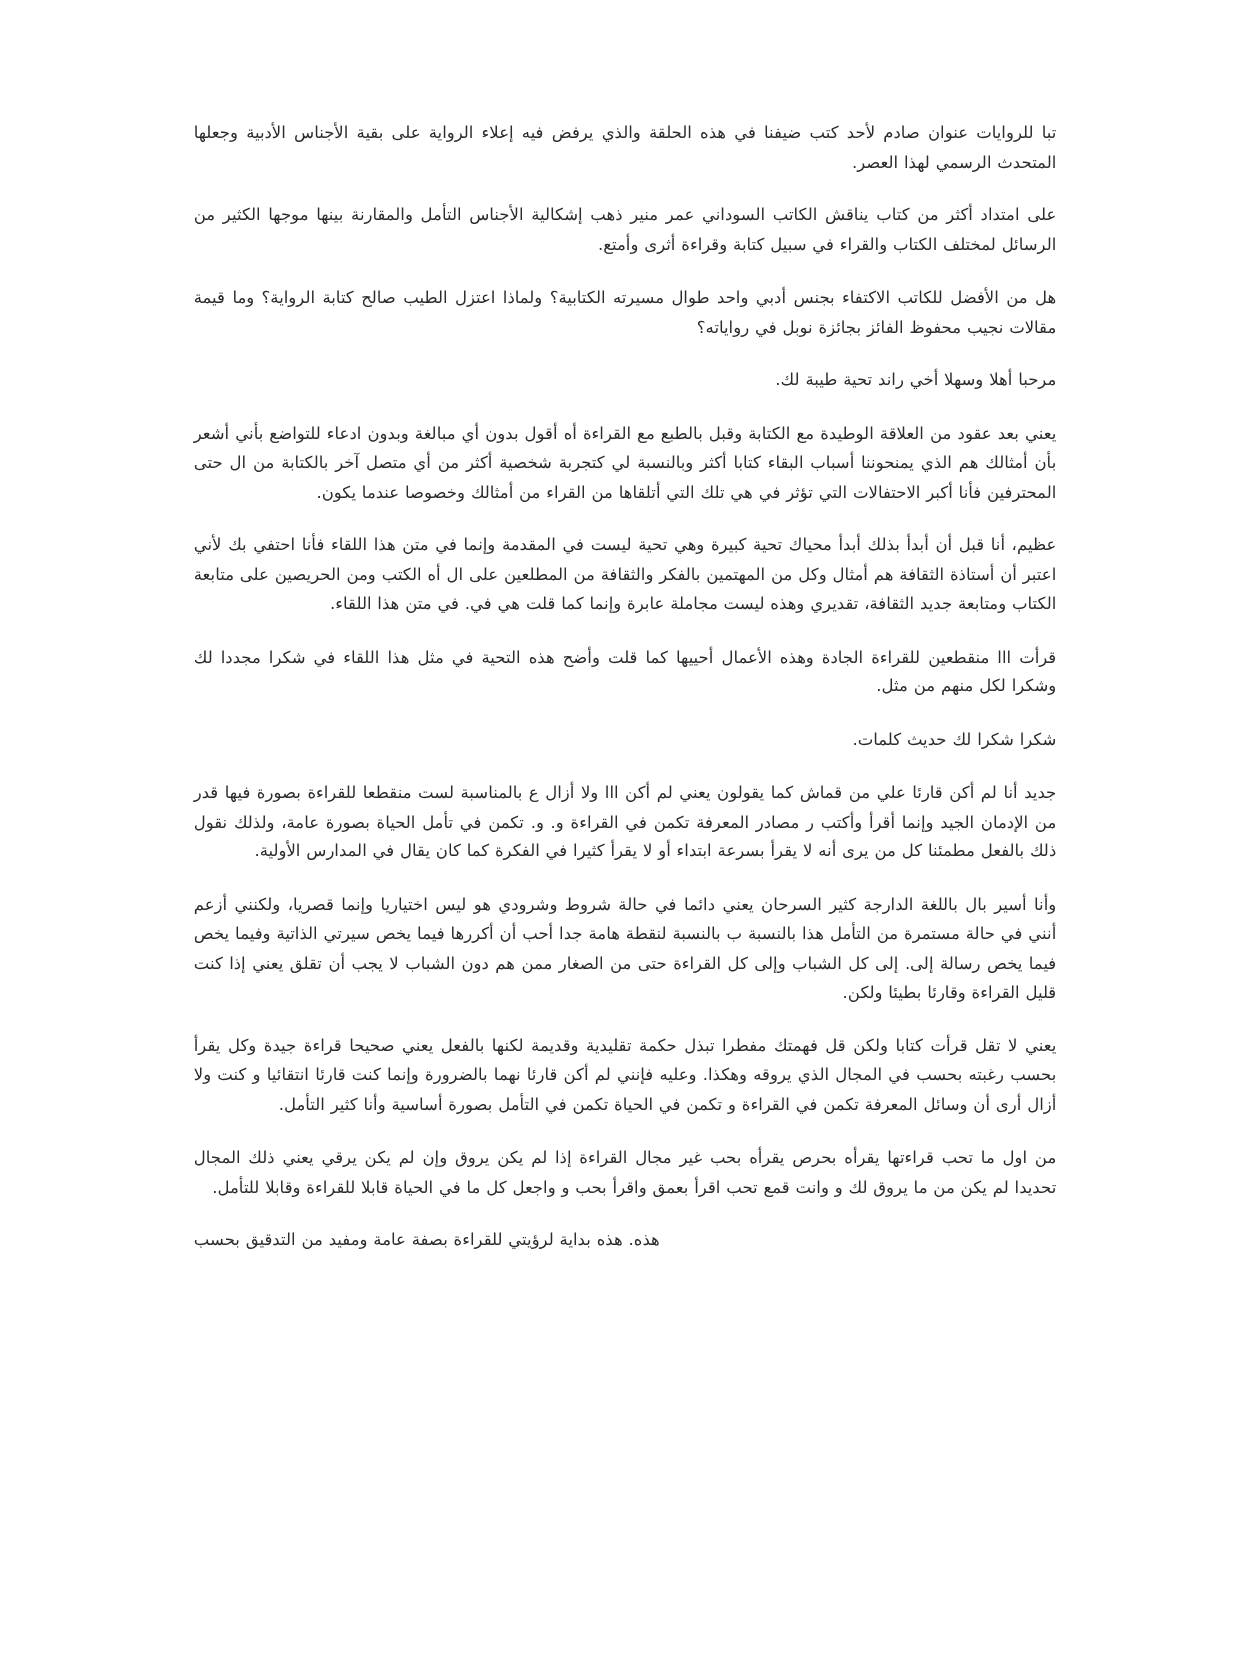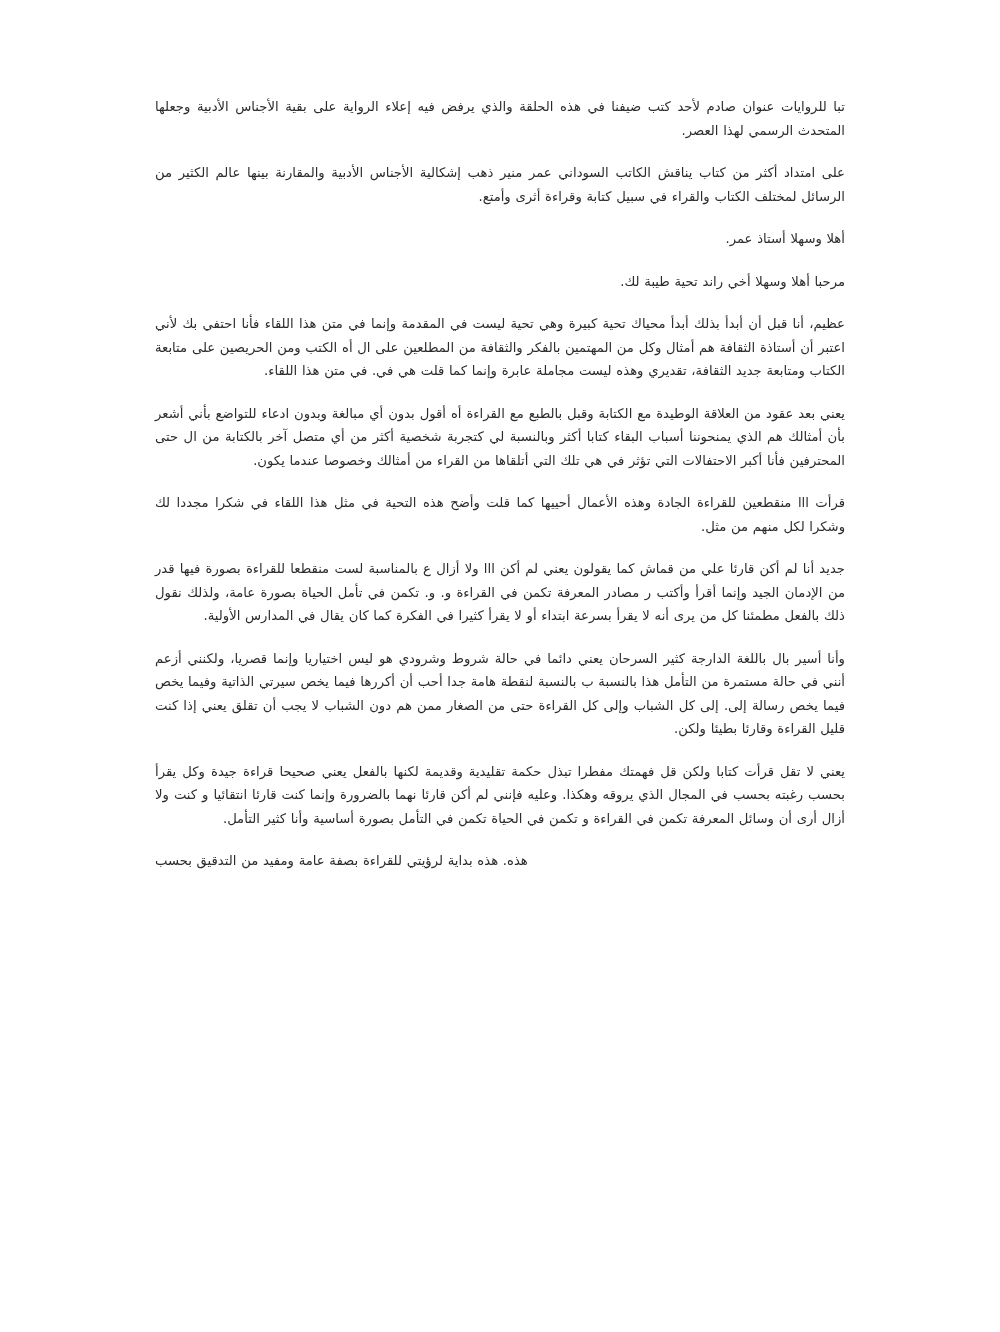--- a/index.html
+++ b/index.html
@@ -62,40 +62,42 @@
   }
 </style>
 </head>
 <body>
 
 <div class="page">
   <div class="doc-body">
 
     <p class="para">تبا للروايات عنوان صادم لأحد كتب ضيفنا في هذه الحلقة والذي يرفض فيه إعلاء الرواية على بقية الأجناس الأدبية وجعلها المتحدث الرسمي لهذا العصر.</p>
 
-    <p class="para">على امتداد أكثر من كتاب يناقش الكاتب السوداني عمر منير ذهب إشكالية الأجناس الأدبية والمقارنة بينها عالم الكثير من الرسائل لمختلف الكتاب والقراء في سبيل كتابة وقراءة أثرى وأمتع.</p>
+    <p class="para">على امتداد أكثر من كتاب يناقش الكاتب السوداني عمر منير ذهب إشكالية الأجناس التأمل والمقارنة بينها موجها الكثير من الرسائل لمختلف الكتاب والقراء في سبيل كتابة وقراءة أثرى وأمتع.</p>
+
+    <p class="para">هل من الأفضل للكاتب الاكتفاء بجنس أدبي واحد طوال مسيرته الكتابية؟ ولماذا اعتزل الطيب صالح كتابة الرواية؟ وما قيمة مقالات نجيب محفوظ الفائز بجائزة نوبل في رواياته؟</p>
 
 
-
-    <p class="para short">أهلا وسهلا أستاذ عمر.</p>
 
     <p class="para short">مرحبا أهلا وسهلا أخي راند تحية طيبة لك.</p>
 
 
+    <p class="para">يعني بعد عقود من العلاقة الوطيدة مع الكتابة وقبل بالطبع مع القراءة أه أقول بدون أي مبالغة وبدون ادعاء للتواضع بأني أشعر بأن أمثالك هم الذي يمنحوننا أسباب البقاء كتابا أكثر وبالنسبة لي كتجربة شخصية أكثر من أي متصل آخر بالكتابة من ال حتى المحترفين فأنا أكبر الاحتفالات التي تؤثر في هي تلك التي أتلقاها من القراء من أمثالك وخصوصا عندما يكون.</p>
+
     <p class="para">عظيم، أنا قبل أن أبدأ بذلك أبدأ محياك تحية كبيرة وهي تحية ليست في المقدمة وإنما في متن هذا اللقاء فأنا احتفي بك لأني اعتبر أن أستاذة الثقافة هم أمثال وكل من المهتمين بالفكر والثقافة من المطلعين على ال أه الكتب ومن الحريصين على متابعة الكتاب ومتابعة جديد الثقافة، تقديري وهذه ليست مجاملة عابرة وإنما كما قلت هي في. في متن هذا اللقاء.</p>
-
-    <p class="para">يعني بعد عقود من العلاقة الوطيدة مع الكتابة وقبل بالطبع مع القراءة أه أقول بدون أي مبالغة وبدون ادعاء للتواضع بأني أشعر بأن أمثالك هم الذي يمنحوننا أسباب البقاء كتابا أكثر وبالنسبة لي كتجربة شخصية أكثر من أي متصل آخر بالكتابة من ال حتى المحترفين فأنا أكبر الاحتفالات التي تؤثر في هي تلك التي أتلقاها من القراء من أمثالك وخصوصا عندما يكون.</p>
 
     <p class="para"><span class="emoji-box">قرأت ااا</span><span> منقطعين للقراءة الجادة وهذه الأعمال أحييها كما قلت وأضح هذه التحية في مثل هذا اللقاء في شكرا مجددا لك وشكرا لكل منهم من مثل.</span></p>
 
+    <p class="para short">شكرا شكرا لك حديث كلمات.</p>
 
 
     <p class="para">جديد أنا لم أكن قارئا علي من قماش كما يقولون يعني لم أكن ااا ولا أزال ع بالمناسبة لست منقطعا للقراءة بصورة فيها قدر من الإدمان الجيد وإنما أقرأ وأكتب ر مصادر المعرفة تكمن في القراءة و. و. تكمن في تأمل الحياة بصورة عامة، ولذلك نقول ذلك بالفعل مطمئنا كل من يرى أنه لا يقرأ بسرعة ابتداء أو لا يقرأ كثيرا في الفكرة كما كان يقال في المدارس الأولية.</p>
 
     <p class="para">وأنا أسير بال باللغة الدارجة كثير السرحان يعني دائما في حالة شروط وشرودي هو ليس اختياريا وإنما قصريا، ولكنني أزعم أنني في حالة مستمرة من التأمل هذا بالنسبة ب بالنسبة لنقطة هامة جدا أحب أن أكررها فيما يخص سيرتي الذاتية وفيما يخص فيما يخص رسالة إلى. إلى كل الشباب وإلى كل القراءة حتى من الصغار ممن هم دون الشباب لا يجب أن تقلق يعني إذا كنت قليل القراءة وقارئا بطيئا ولكن.</p>
 
     <p class="para">يعني لا تقل قرأت كتابا ولكن قل فهمتك مفطرا تبذل حكمة تقليدية وقديمة لكنها بالفعل يعني صحيحا قراءة جيدة وكل يقرأ بحسب رغبته بحسب في المجال الذي يروقه وهكذا. وعليه فإنني لم أكن قارئا نهما بالضرورة وإنما كنت قارئا انتقائيا و كنت ولا أزال أرى أن وسائل المعرفة تكمن في القراءة و تكمن في الحياة تكمن في التأمل بصورة أساسية وأنا كثير التأمل.</p>
 
+    <p class="para">من اول ما تحب قراءتها يقرأه بحرص يقرأه بحب غير مجال القراءة إذا لم يكن يروق وإن لم يكن يرقي يعني ذلك المجال تحديدا لم يكن من ما يروق لك و وانت قمع تحب اقرأ بعمق واقرأ بحب و واجعل كل ما في الحياة قابلا للقراءة وقابلا للتأمل.</p>
 
     <p class="para center-ish">هذه. هذه بداية لرؤيتي للقراءة بصفة عامة ومفيد من التدقيق بحسب</p>
 
   </div>
 </div>
 
 </body></html>

